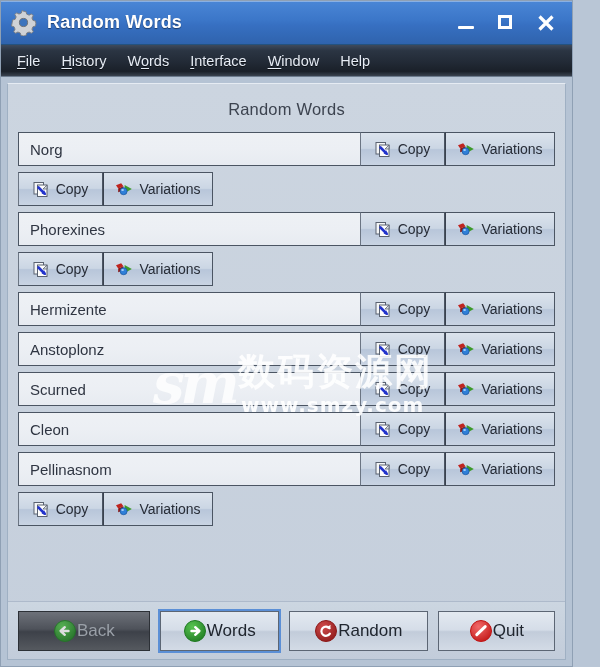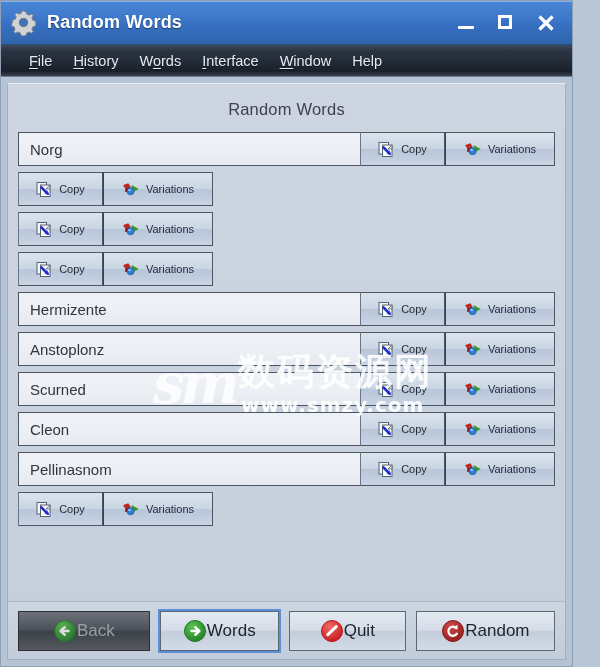--- a/index.html
+++ b/index.html
@@ -34,21 +34,21 @@
   .wc{width:20px;height:20px;position:relative;cursor:default;}
   .wc-min::before{content:"";position:absolute;left:2px;right:2px;bottom:4px;height:3px;background:#fff;border-radius:1px;}
   .wc-max::before{content:"";position:absolute;left:2px;top:2px;width:14px;height:14px;border:3px solid #fff;box-sizing:border-box;}
   .wc-close svg{display:block;}
 
   
   .menubar{
     height:32px;box-sizing:border-box;
     background:linear-gradient(180deg,#3e4a5c 0%,#2b3543 18%,#222a36 55%,#1a2029 85%,#39424f 100%);
     border-bottom:1px solid #6d7c8e;
-    display:flex;align-items:center;padding-left:28px;gap:21px;
+    display:flex;align-items:center;padding-left:16px;gap:21px;
   }
   .menu-item{
     color:#e6ecf5;font-size:14.5px;white-space:nowrap;cursor:default;
     text-shadow:0 1px 0 rgba(0,0,0,.6);
   }
   .menu-item u{text-decoration:underline;text-underline-offset:2px;}
 
   
   .client{
     position:relative;
@@ -83,21 +83,21 @@
     display:flex;align-items:center;
     padding-left:11px;
     font-size:15px;color:#2f3542;
   }
   .rowbtn{
     box-sizing:border-box;
     background:linear-gradient(180deg,#dbe3ec 0%,#cbd6e4 48%,#b8c6da 52%,#c9d4e3 100%);
     border:1px solid #4b5563;
     border-left:1px solid #6b7583;
     display:flex;align-items:center;justify-content:center;gap:6px;
-    font-size:11px;color:#272c36;cursor:default;
+    font-size:14px;color:#272c36;cursor:default;
   }
   .rowbtn.copy{width:85px;}
   .rowbtn.variations{width:110px;border-left:1px solid #3a424f;}
   .rowbtn svg{display:block;flex:0 0 auto;}
 
   
   .bottombar{
     margin-top:auto;
     height:58px;box-sizing:border-box;
     background:linear-gradient(180deg,#ccd6e1 0%,#c2ccda 100%);
@@ -241,20 +241,21 @@
                   <path d="M3.2 6.4 L8.4 4.2 L8.4 8.5 L3.2 10.3 Z" fill="#8d1713"></path>
                   <path d="M9.6 3.0 L16.8 6.9 L9.6 10.9 Z" fill="#3d9b2b"></path>
                   <circle cx="8.6" cy="9.2" r="3.5" fill="#2f7fd8" stroke="#1d5ba6" stroke-width=".8"></circle>
                   <ellipse cx="7.6" cy="7.9" rx="1.4" ry="1.0" fill="#b9dcff" opacity=".85"></ellipse>
                 </svg>
               </span>
               <span>Variations</span>
             </div>
           </div>
           <div class="row">
+            <div class="word-field">Phorexines</div>
             <div class="rowbtn copy">
               <span>
                 <svg width="17" height="17" viewBox="0 0 17 17">
                   <rect x="1" y="1.5" width="9.5" height="11.5" fill="#f4f6f8" stroke="#5a6270" stroke-width="1"></rect>
                   <rect x="4.5" y="4" width="9.5" height="11.5" fill="#fdfdfd" stroke="#5a6270" stroke-width="1"></rect>
                   <path d="M14 4l0 4 -4 0z" fill="#dbe0e6" stroke="#5a6270" stroke-width=".8"></path>
                   <path d="M5.5 6.5 L11.5 12.5" stroke="#2233cc" stroke-width="2.6" stroke-linecap="round"></path>
                   <path d="M13.2 14.2 L8.6 12.4 L11.2 9.3 Z" fill="#2233cc"></path>
                 </svg>
               </span>
@@ -486,51 +487,51 @@
                     <stop offset="0%" stop-color="#58c451"></stop>
                     <stop offset="100%" stop-color="#1f7a22"></stop>
                   </radialGradient>
                 </defs>
                 <circle cx="12" cy="12" r="10.5" fill="url(#g1f7a22)" stroke="#1f7a22" stroke-width="1"></circle>
                 <path d="M8.5 12 L14.5 12 M12.2 8.2 L16.4 12 L12.2 15.8" stroke="#ffffff" stroke-width="2.4" fill="none" stroke-linecap="round" stroke-linejoin="round"></path>
               </svg>
             </span>
             <span>Words</span>
           </div>
-          <div class="btn quit">
-            <span>
-              <svg width="24" height="24" viewBox="0 0 24 24">
-                <defs>
-                  <radialGradient id="gc01414" cx="38%" cy="30%" r="80%">
-                    <stop offset="0%" stop-color="#f26a6a"></stop>
-                    <stop offset="100%" stop-color="#c01414"></stop>
-                  </radialGradient>
-                </defs>
-                <circle cx="12" cy="12" r="10.5" fill="url(#gc01414)" stroke="#c01414" stroke-width="1"></circle>
-                <path d="M7.8 15.6 L16.2 7.6" stroke="#ffffff" stroke-width="3" stroke-linecap="round"></path>
-              </svg>
-            </span>
-            <span>Quit</span>
-          </div>
           <div class="btn random">
             <span>
               <svg width="24" height="24" viewBox="0 0 24 24">
                 <defs>
                   <radialGradient id="g8d1a1a" cx="38%" cy="30%" r="80%">
                     <stop offset="0%" stop-color="#cf4a4a"></stop>
                     <stop offset="100%" stop-color="#8d1a1a"></stop>
                   </radialGradient>
                 </defs>
                 <circle cx="12" cy="12" r="10.5" fill="url(#g8d1a1a)" stroke="#8d1a1a" stroke-width="1"></circle>
                 <path d="M15.5 9.2 A4.6 4.6 0 1 0 15.9 14.6" stroke="#ffffff" stroke-width="2.2" fill="none" stroke-linecap="round"></path>
                 <path d="M16.6 5.8 L16.2 10.2 L12.0 9.0 Z" fill="#ffffff"></path>
               </svg>
             </span>
             <span>Random</span>
           </div>
+          <div class="btn quit">
+            <span>
+              <svg width="24" height="24" viewBox="0 0 24 24">
+                <defs>
+                  <radialGradient id="gc01414" cx="38%" cy="30%" r="80%">
+                    <stop offset="0%" stop-color="#f26a6a"></stop>
+                    <stop offset="100%" stop-color="#c01414"></stop>
+                  </radialGradient>
+                </defs>
+                <circle cx="12" cy="12" r="10.5" fill="url(#gc01414)" stroke="#c01414" stroke-width="1"></circle>
+                <path d="M7.8 15.6 L16.2 7.6" stroke="#ffffff" stroke-width="3" stroke-linecap="round"></path>
+              </svg>
+            </span>
+            <span>Quit</span>
+          </div>
         </div>
 
     </div>
 
     <div class="watermark">
       <div class="wm-logo">sm</div>
       <div class="wm-cn">数码资源网</div>
       <div class="wm-url">www.smzy.com</div>
     </div>
   </div>

